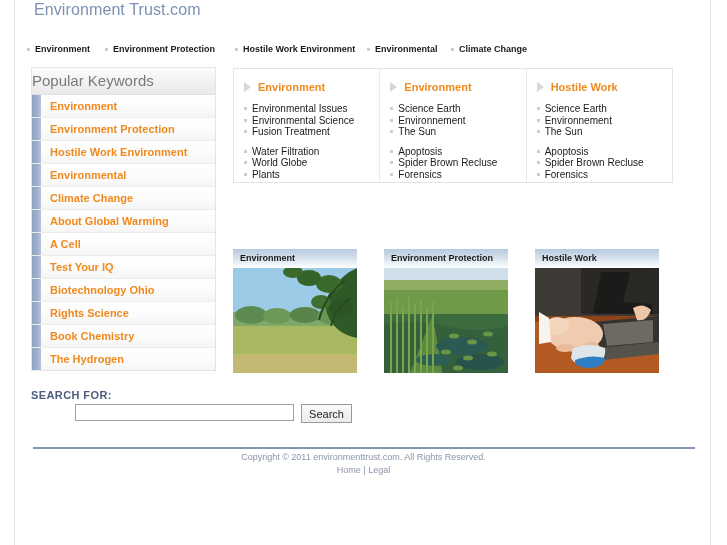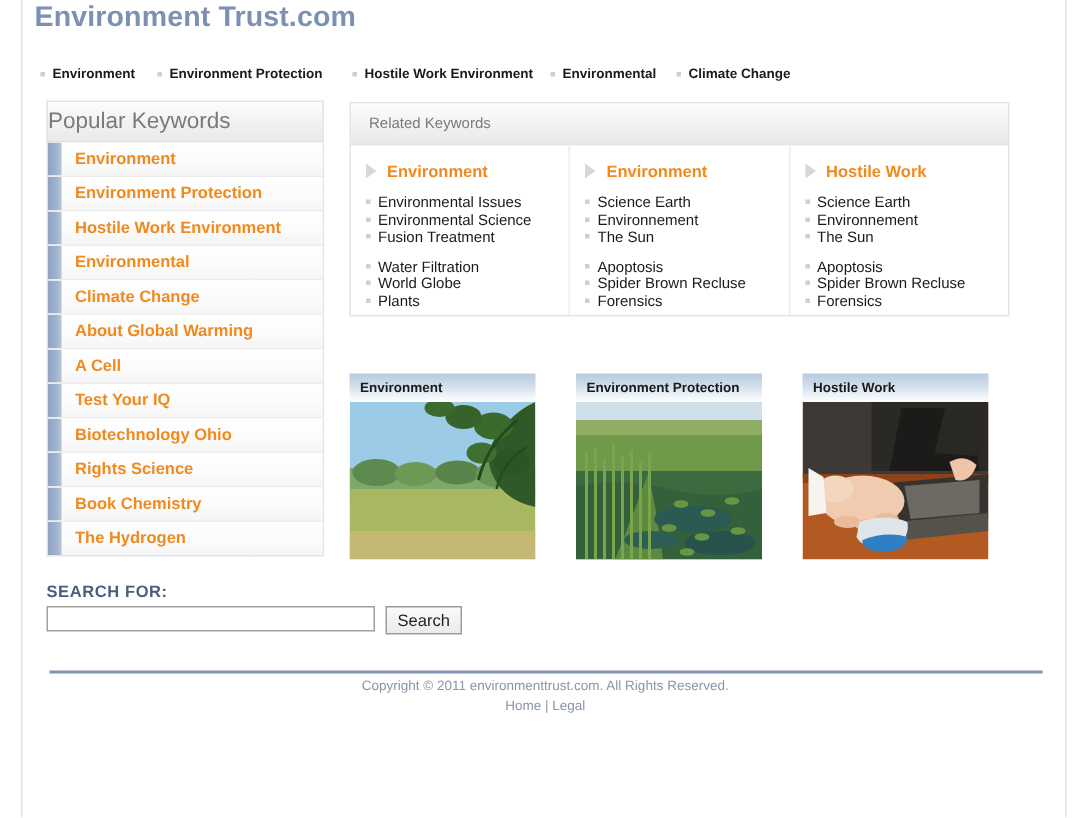--- a/index.html
+++ b/index.html
@@ -26,24 +26,24 @@
     height: 545px;
     border-left: 1px solid #e2e2e2;
     border-right: 1px solid #e2e2e2;
     box-sizing: border-box;
     background: #fff;
   }
 
   
   #site-title {
     position: absolute;
-    left: 8px;
+    left: 19px;
     top: 1px;
-    font-size: 19px;
-    font-weight: bold;
+    font-size: 16px;
+    font-weight: normal;
     color: #7c90b4;
     letter-spacing: 0.1px;
     white-space: nowrap;
   }
 
   
   #topnav {
     position: absolute;
     left: 12px;
     top: 44px;
@@ -225,21 +225,21 @@
     top: 389px;
     width: 400px;
   }
   #search-label {
     font-size: 11px;
     font-weight: bold;
     color: #4b5d7e;
     letter-spacing: 0.4px;
     margin-bottom: 3px;
   }
-  #search-row { height: 19px; }
+  #search-row { height: 19px; margin-left: 44px; }
   #search-input {
     width: 219px;
     height: 17px;
     border: 1px solid #a0a0a0;
     box-sizing: border-box;
     font-family: "Liberation Sans", sans-serif;
     font-size: 11px;
     padding: 0 3px;
     vertical-align: top;
     background: #fff;
@@ -317,21 +317,20 @@
         <a href="#" class="kw-item"><span class="kw-bar"></span><span>A Cell</span></a>
         <a href="#" class="kw-item"><span class="kw-bar"></span><span>Test Your IQ</span></a>
         <a href="#" class="kw-item"><span class="kw-bar"></span><span>Biotechnology Ohio</span></a>
         <a href="#" class="kw-item"><span class="kw-bar"></span><span>Rights Science</span></a>
         <a href="#" class="kw-item"><span class="kw-bar"></span><span>Book Chemistry</span></a>
         <a href="#" class="kw-item"><span class="kw-bar"></span><span>The Hydrogen</span></a>
       </div>
   </div>
 
   <div id="related">
-    <div id="related-header">Related Keywords</div>
     <div id="related-cols">
         <div class="rk-col">
           <div class="rk-title"><span class="tri"></span><span>Environment</span></div>
           <div class="rk-group">
             <a href="#" class="rk-li"><span class="li-bullet"></span><span>Environmental Issues</span></a>
             <a href="#" class="rk-li"><span class="li-bullet"></span><span>Environmental Science</span></a>
             <a href="#" class="rk-li"><span class="li-bullet"></span><span>Fusion Treatment</span></a>
           </div>
           <div class="rk-group">
             <a href="#" class="rk-li"><span class="li-bullet"></span><span>Water Filtration</span></a>

